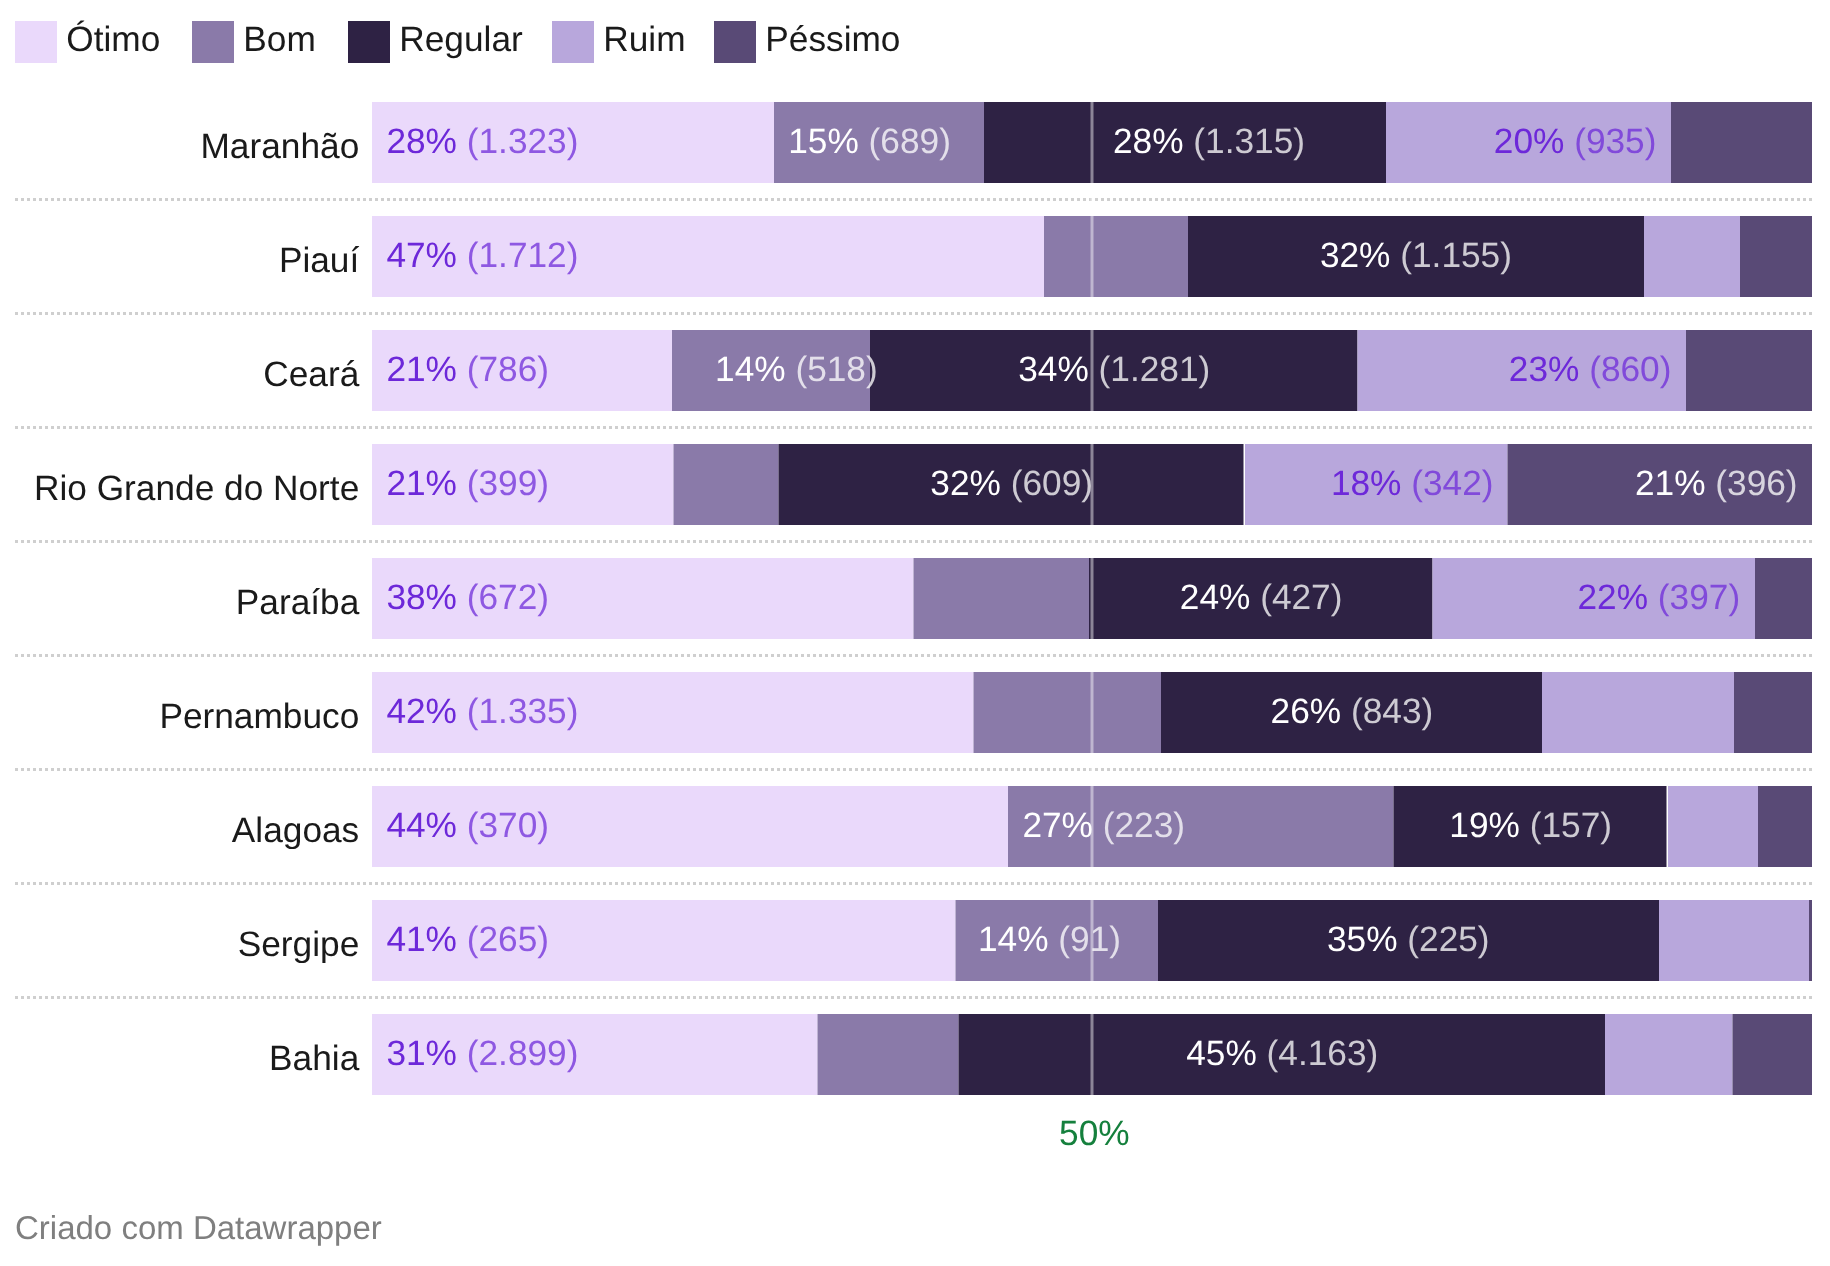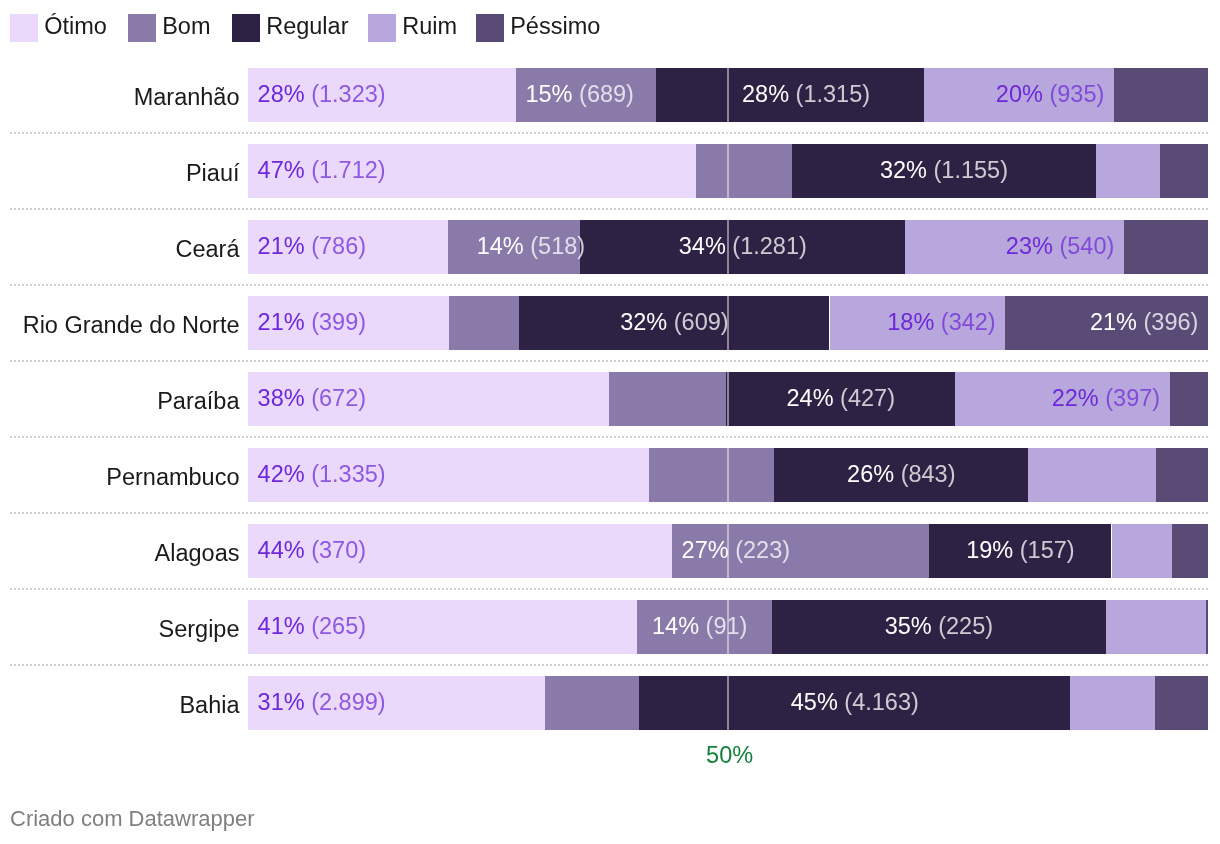--- a/index.html
+++ b/index.html
@@ -101,21 +101,21 @@
       <div class="bar">
         <div class="seg" style="left: 0px; width: 200.102px; background: rgb(234, 217, 251);"></div>
         <div class="seg" style="left: 200.102px; width: 132.096px; background: rgb(138, 122, 169);"></div>
         <div class="seg" style="left: 332.198px; width: 325.2px; background: rgb(46, 34, 68);"></div>
         <div class="seg" style="left: 657.398px; width: 218.496px; background: rgb(184, 167, 220);"></div>
         <div class="seg" style="left: 875.894px; width: 84.096px; background: rgb(89, 74, 118);"></div>
       </div>
       <div class="seglabel" style="left:257.60px"><span class="pct">21%</span> <span class="cnt">(786)</span></div>
       <div class="seglabel on-dark" style="left: 457.702px; margin-left: 19px;"><span class="pct">14%</span> <span class="cnt">(518)</span></div>
       <div class="seglabel on-dark" style="left: 678.782px;"><span class="pct">34%</span> <span class="cnt">(1.281)</span></div>
-      <div class="seglabel" style="left: 1005.86px;"><span class="pct">23%</span> <span class="cnt">(540)</span></div>
+      <div class="seglabel" style="left: 1005.86px;"><span class="pct">23%</span> <span class="cnt">(860)</span></div>
     </div>
     <div class="sep" style="top:284px"></div>
     <div class="row" style="top:296px">
       <div class="row-label">Rio Grande do Norte</div>
       <div class="bar">
         <div class="seg" style="left: 0px; width: 201.398px; background: rgb(234, 217, 251);"></div>
         <div class="seg" style="left: 201.398px; width: 70.003px; background: rgb(138, 122, 169);"></div>
         <div class="seg" style="left: 271.402px; width: 310.099px; background: rgb(46, 34, 68);"></div>
         <div class="seg" style="left: 581.501px; width: 175.795px; background: rgb(184, 167, 220);"></div>
         <div class="seg" style="left: 757.296px; width: 202.704px; background: rgb(89, 74, 118);"></div>

